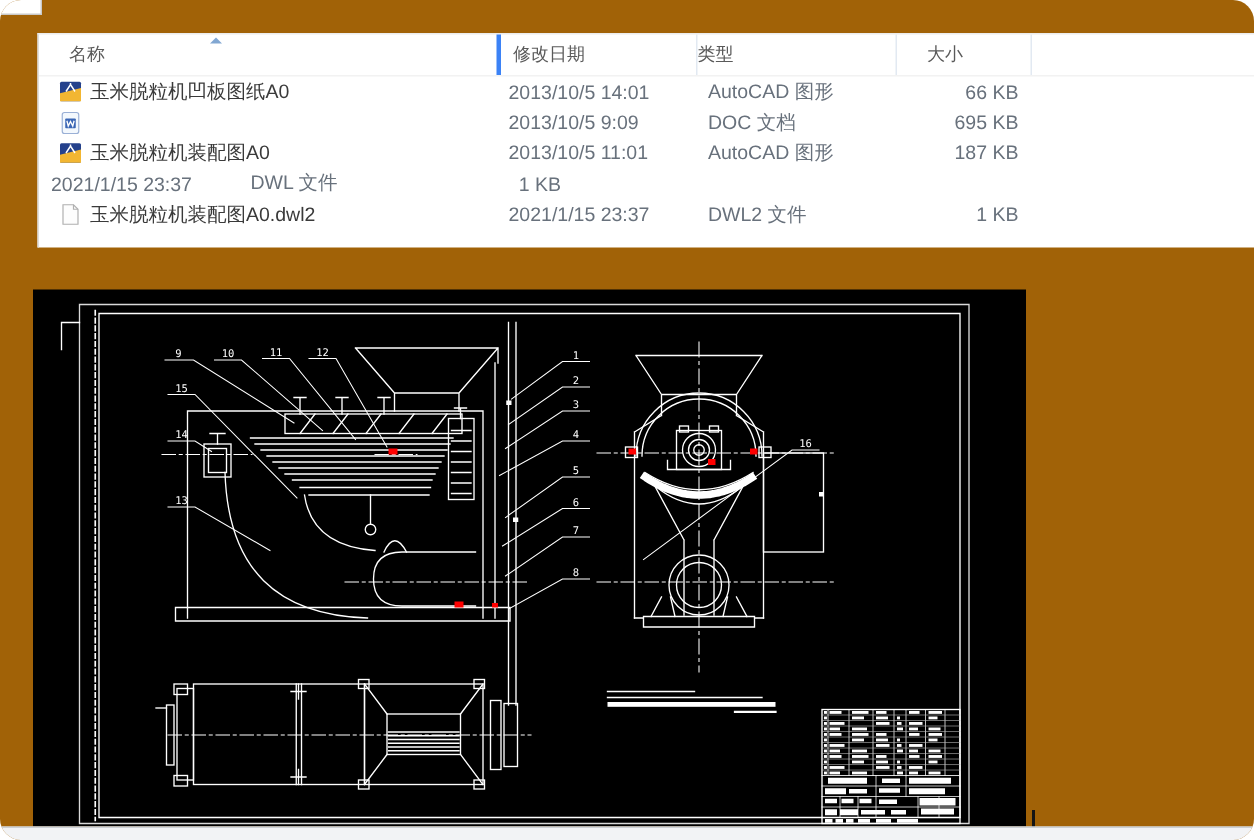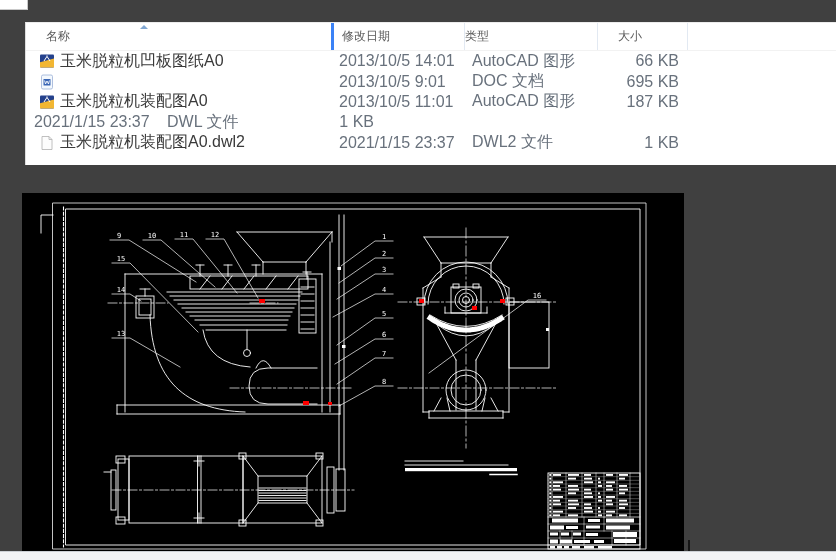--- a/index.html
+++ b/index.html
@@ -1,34 +1,34 @@
 <!DOCTYPE html>
 <html><head>
 <meta charset="utf-8">
 <style>
   html,body{margin:0;padding:0;background:#fff;}
-  .screen{position:relative;width:836px;height:560px;background:#404040;overflow:hidden;
-          font-family:"Liberation Sans",sans-serif;}
+  .screen{position:relative;width:836px;height:560px;background:#a16207;overflow:hidden;
+          font-family:"Liberation Sans",sans-serif;border-radius:14px;}
   .mini-tab{position:absolute;left:0;top:0;width:27px;height:9px;background:#fff;
             border-right:1px solid #c9c9c9;border-bottom:1px solid #c9c9c9;}
   
   .explorer{position:absolute;left:25px;top:22px;width:811px;height:142px;background:#fff;
             border-left:1px solid #dedede;border-top:1px solid #ececec;}
   .hrow{display:flex;height:27px;align-items:center;font-size:12px;color:#5a5a5a;
         border-bottom:1px solid #f2f2f2;position:relative;}
   .hcell{height:100%;display:flex;align-items:center;box-sizing:border-box;}
   .hcell.c-name{width:305px;padding-left:20px;}
   .hcell.c-date{width:133px;border-left:3px solid #3b82f6;padding-left:8px;}
   .hcell.c-type{width:133px;border-left:1px solid #e2e9f2;padding-left:0;}
   .hcell.c-size{width:90px;border-left:1px solid #e2e9f2;padding-left:20px;}
   .hcell.c-end{width:0;border-left:1px solid #e2e9f2;}
   .sort{position:absolute;left:114px;top:2px;width:0;height:0;
         border-left:4px solid transparent;border-right:4px solid transparent;
         border-bottom:4px solid #81a7d2;}
-  .row{display:flex;height:20.4px;align-items:center;font-size:16px;color:#454545;}
+  .row{display:flex;height:20.4px;align-items:center;font-size:13px;color:#454545;}
   .cell{box-sizing:border-box;white-space:nowrap;overflow:hidden;}
   .cell.c-name{width:305px;display:flex;align-items:center;padding-left:13px;gap:5px;color:#3a3a3a;}
   .cell.c-date{width:133px;padding-left:8px;color:#68717c;}
   .cell.c-type{width:133px;padding-left:8px;color:#68717c;}
   .cell.c-size{width:90px;padding-right:8px;text-align:right;color:#68717c;}
   .ficon{width:16px;height:16px;flex:0 0 16px;display:inline-block;}
   
   .cad{position:absolute;left:22px;top:193px;width:662px;height:358px;background:#000;}
   .cursor{position:absolute;left:688px;top:540px;width:2px;height:13px;background:#151515;}
   .bottom-bar{position:absolute;left:0;top:551px;width:836px;height:9px;
@@ -79,21 +79,21 @@
     <div class="row">
       <div class="cell c-name">
         <span class="ficon">
           <svg width="16" height="16" viewBox="0 0 16 16">
               <rect x="2.5" y="1" width="11" height="14" rx="1.5" fill="#f3f8fd" stroke="#9ab0d6" stroke-width="0.8"></rect>
               <rect x="4.5" y="5" width="7" height="6.5" rx="0.5" fill="#3a66b5"></rect>
               <path d="M5.6,6.5 L6.5,10 L8,7 L9.5,10 L10.4,6.5" stroke="#fff" stroke-width="0.9" fill="none"></path>
             </svg>
         </span>
       </div>
-      <div class="cell c-date">2013/10/5 9:01</div>
+      <div class="cell c-date">2013/10/5 9:09</div>
       <div class="cell c-type">DOC 文档</div>
       <div class="cell c-size">695 KB</div>
     </div>
 
     <div class="row">
       <div class="cell c-name">
         <span class="ficon">
           <svg width="16" height="16" viewBox="0 0 16 16">
               <rect x="1" y="1.5" width="14" height="13" rx="1" fill="#24418c"></rect>
               <path d="M1,14.5 L1,9.2 L15,5.6 L15,14.5 Z" fill="#f2b632"></path>

